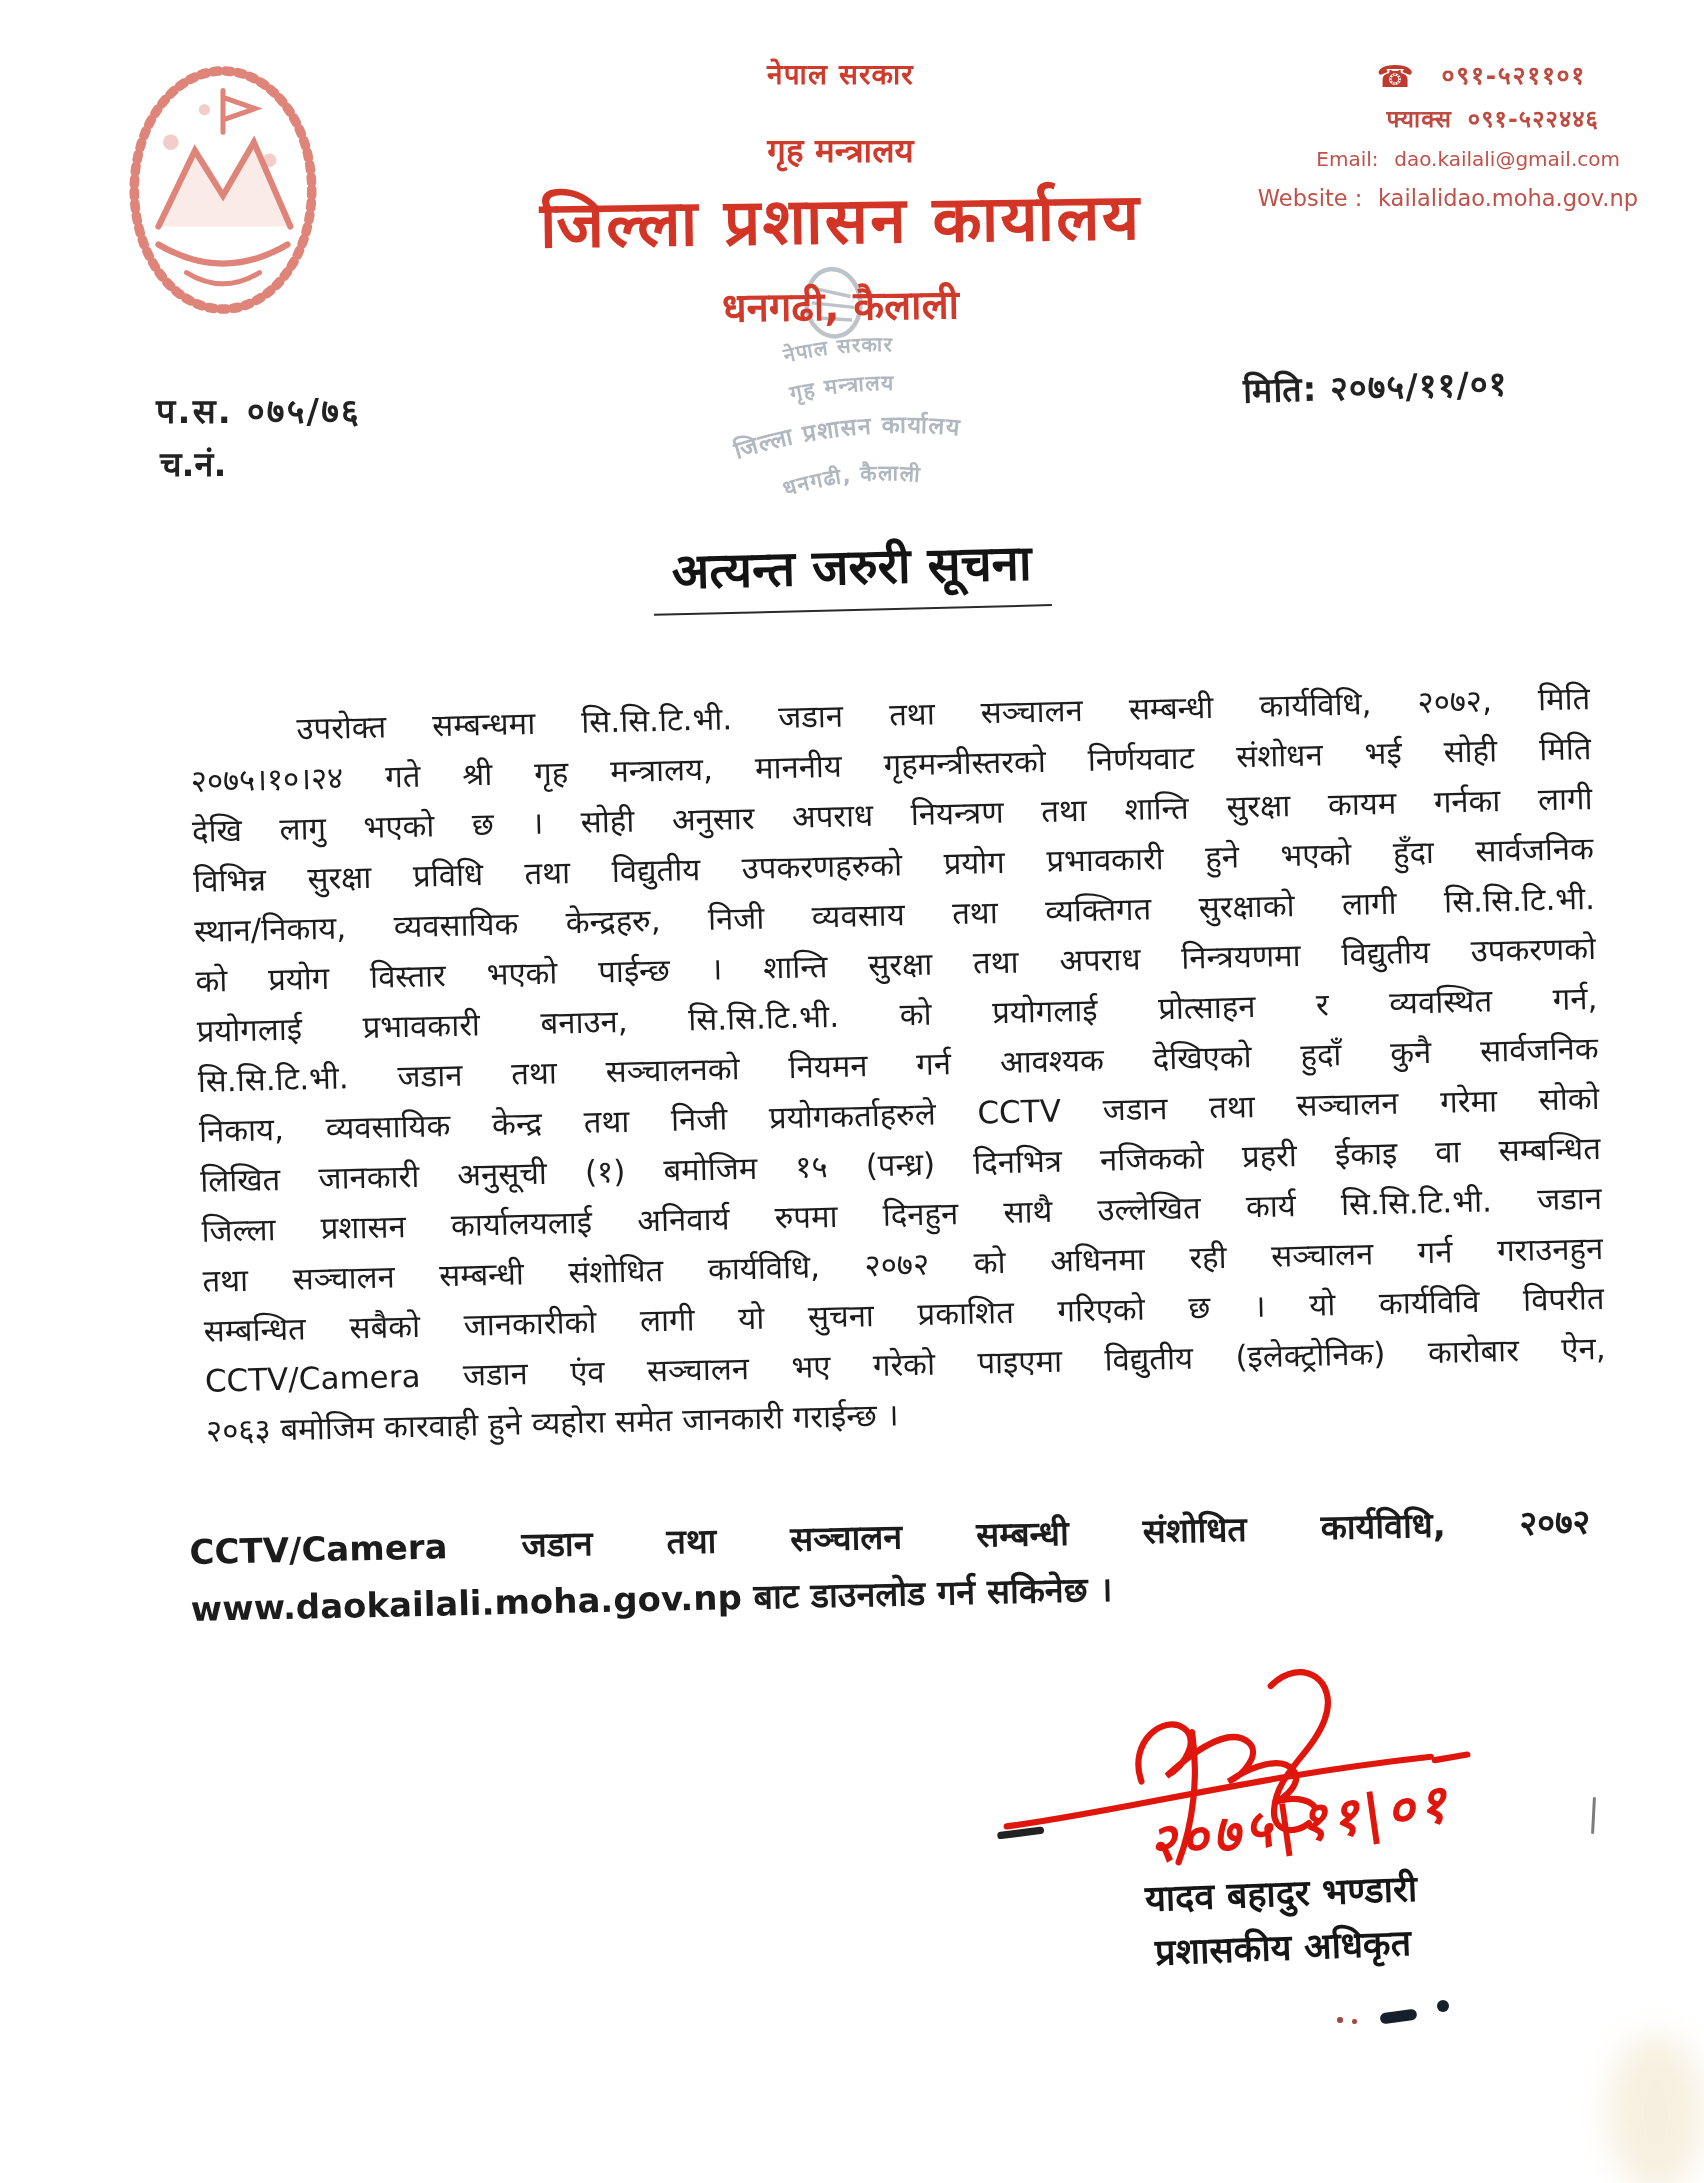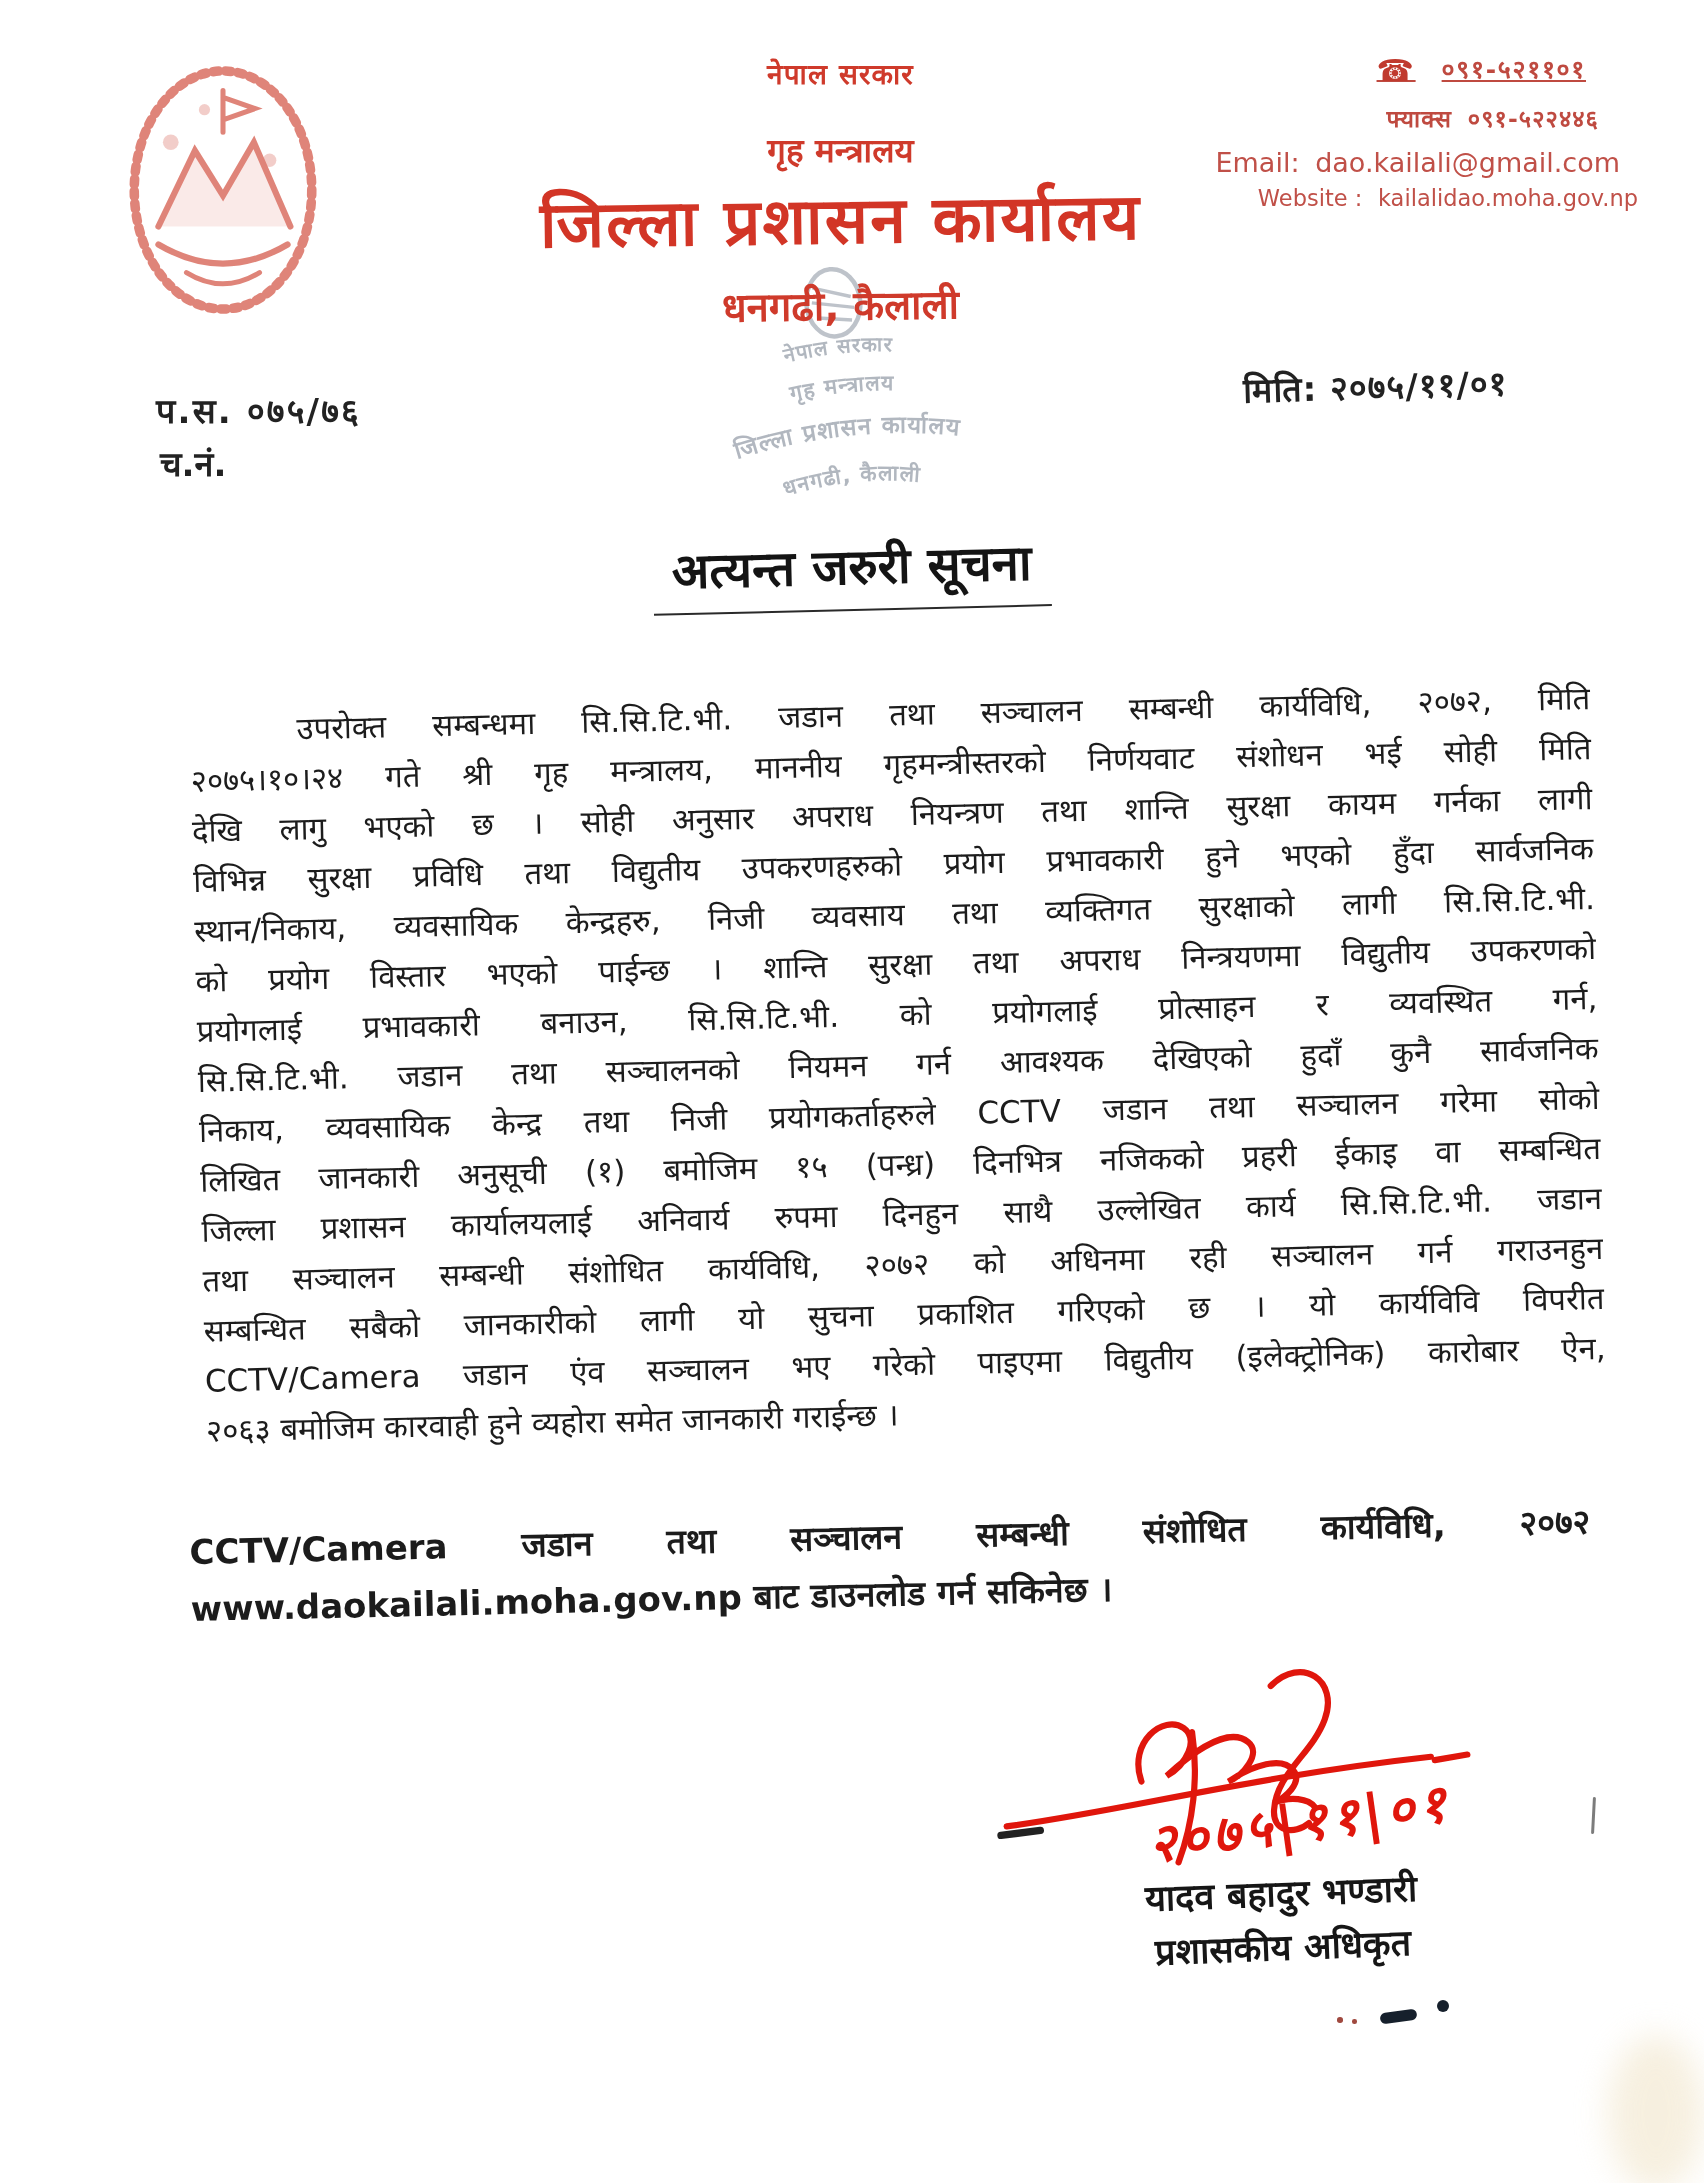--- a/index.html
+++ b/index.html
@@ -11,23 +11,23 @@
   .hline{position:absolute; left:402px; width:877px; text-align:center;
          color:#cf3a2b; font-weight:bold; z-index:3;}
   .gov{top:54px; font-size:28px; letter-spacing:1.1px;}
   .ministry{top:127px; font-size:33px;}
   .office{top:175px; font-size:64px; letter-spacing:2.2px; color:#d23526; transform:rotate(-0.8deg);}
   .location{top:277px; font-size:40px; transform:rotate(-0.8deg);}
   .emblem{position:absolute; left:119px; top:58px; z-index:2;}
   .stamp{position:absolute; left:630px; top:254px; z-index:1; transform:rotate(-6deg);}
   
   .crow{position:absolute; white-space:nowrap; color:#bf4a40; z-index:3; font-weight:bold;}
-  .crow.phone{top:51px; right:118px; font-size:25px; letter-spacing:1.7px;text-decoration:underline;}
+  .crow.phone{top:57px; right:118px; font-size:25px; letter-spacing:1.7px;}
   .crow.fax{top:102px; right:105px; font-size:23.6px; letter-spacing:1.1px;}
-  .crow.email{top:147px; right:84px; font-size:27px; font-weight:normal; color:#c05048;}
+  .crow.email{top:147px; right:84px; font-size:20px; font-weight:normal; color:#c05048;}
   .crow.website{top:185px; right:66px; font-size:22.5px; font-weight:normal; color:#c05048;}
   .tel-ic{font-size:30px; margin-right:26px; color:#c03a2e; vertical-align:-3.4px;}
   .lbl{margin-right:15.7px;margin-top:27px;}
   
   .ref{position:absolute; font-size:34px; color:#222; font-weight:600; z-index:3;}
   .ref-ps{left:156px; top:387px; letter-spacing:2.2px;}
   .ref-ch{left:160px; top:440px;}
   .ref-date{left:1243px; top:363px; transform:rotate(-1.6deg); letter-spacing:1.1px;}
   
   .title{position:absolute; left:0; top:532px; width:100%; text-align:center; z-index:3;}

